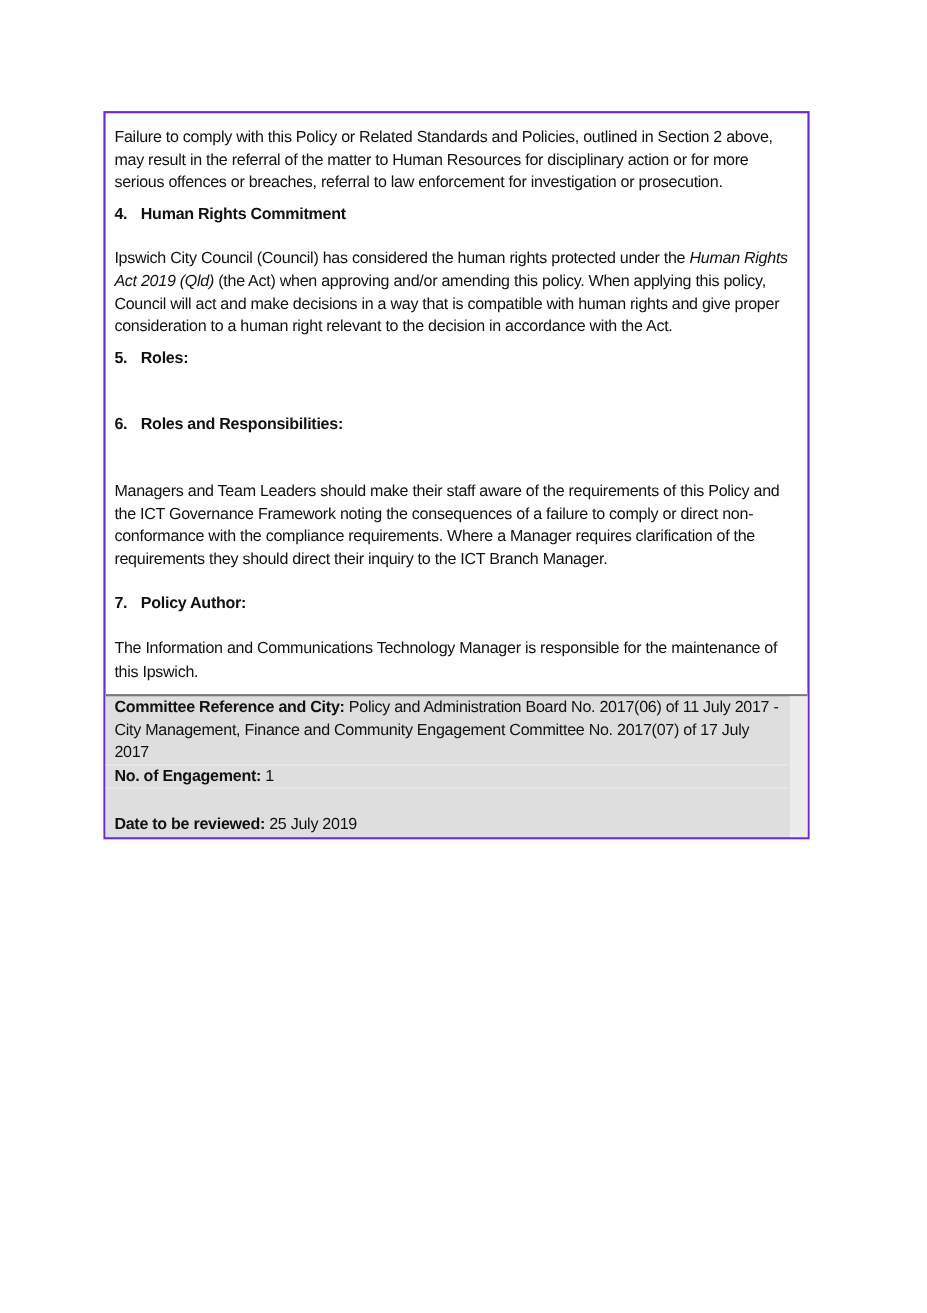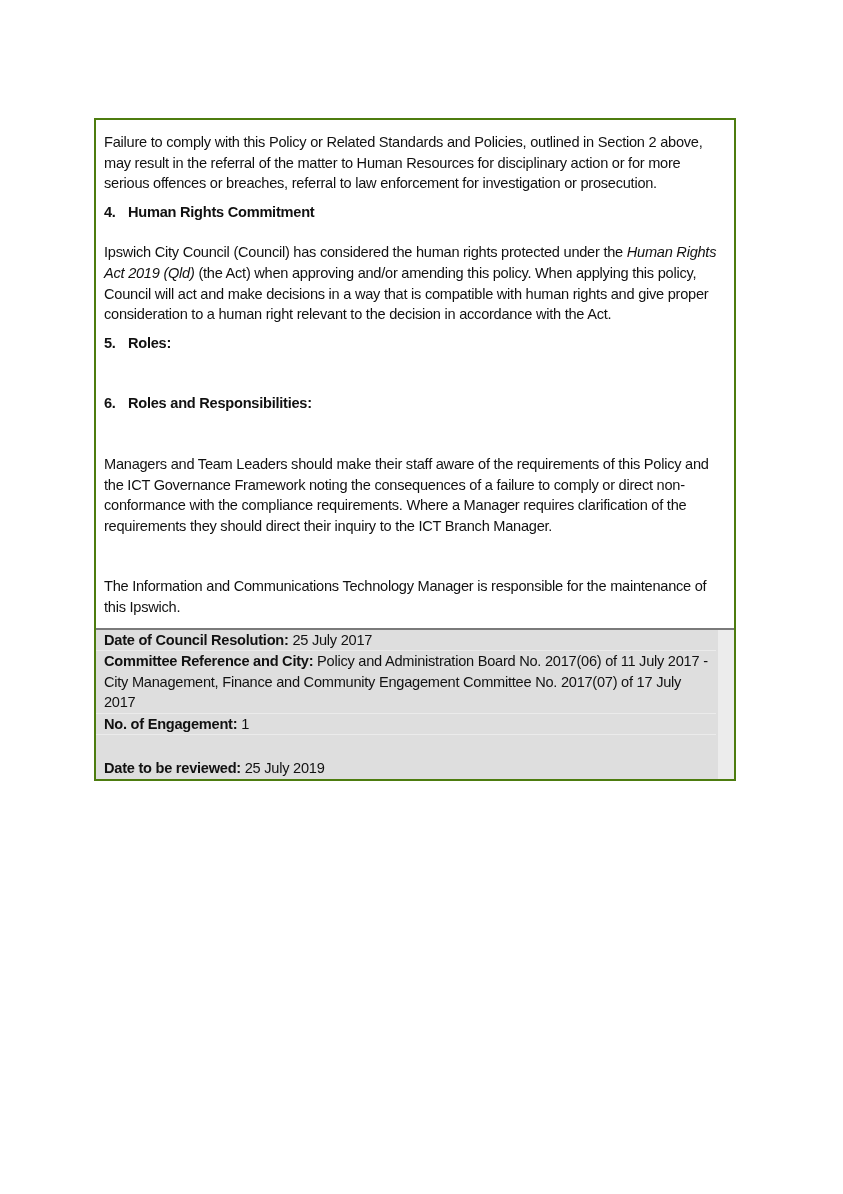--- a/index.html
+++ b/index.html
@@ -1,19 +1,19 @@
 <!DOCTYPE html>
 <html><head>
 <meta charset="utf-8">
 <style>
   html, body { margin: 0; padding: 0; background: #ffffff; }
   body { width: 843px; height: 1194px; position: relative; overflow: hidden;
          font-family: "Liberation Sans", "DejaVu Sans", sans-serif; color: #111; }
-  .frame { position: absolute; left: 94px; top: 118px; width: 638px;
-           border: 2px solid #4d7c0f; }
+  .frame { position: absolute; left: 94px; top: 101px; width: 638px;
+           border: 2px solid #6d28d9; }
   .content { padding: 12px 8px 10px 8px; font-size: 14.6px; line-height: 20.6px;
              letter-spacing: -0.25px; }
   .content p { margin: 0; }
   .heading { font-weight: bold; margin: 0; }
   .heading .num { display: inline-block; width: 24px; }
   .gap-s { height: 8px; }
   .gap-m { height: 20px; }
   .meta { border-top: 2px solid #7a7a7a; background: #dedede;
           font-size: 14.6px; line-height: 20.6px; letter-spacing: -0.25px;
           padding-right: 18px; position: relative; }
@@ -39,23 +39,23 @@
     <p class="heading"><span class="num">5.</span><span>Roles:</span></p>
     <div class="gap-m"></div>
     <div class="gap-m"></div>
 
     <p class="heading"><span class="num">6.</span><span>Roles and Responsibilities:</span></p>
     <div class="gap-m"></div>
     <div class="gap-m"></div>
     <p>Managers and Team Leaders should make their staff aware of the requirements of this Policy and the ICT Governance Framework noting the consequences of a failure to comply or direct non-conformance with the compliance requirements. Where a Manager requires clarification of the requirements they should direct their inquiry to the ICT Branch Manager.</p>
     <div class="gap-m"></div>
 
+    <p class="heading"><span class="num">7.</span><span>Policy Author:</span></p>
     <div class="gap-m"></div>
     <p>The Information and Communications Technology Manager is responsible for the maintenance of this Ipswich.</p>
   </div>
 
   <div class="meta">
-    <div class="meta-row"><b>Date of Council Resolution:</b><span> 25 July 2017</span></div>
     <div class="meta-row"><b>Committee Reference and City:</b><span> Policy and Administration Board No. 2017(06) of 11 July 2017 - City Management, Finance and Community Engagement Committee No. 2017(07) of 17 July 2017</span></div>
     <div class="meta-row"><b>No. of Engagement:</b><span> 1</span></div>
     <div class="meta-row"><b>Date to be reviewed:</b><span> 25 July 2019</span></div>
   </div>
 </div>
 
 </body></html>

